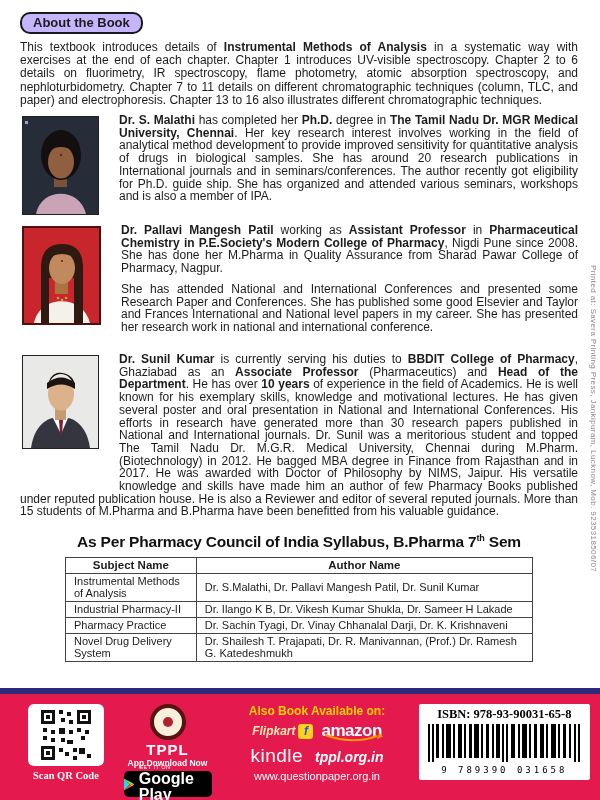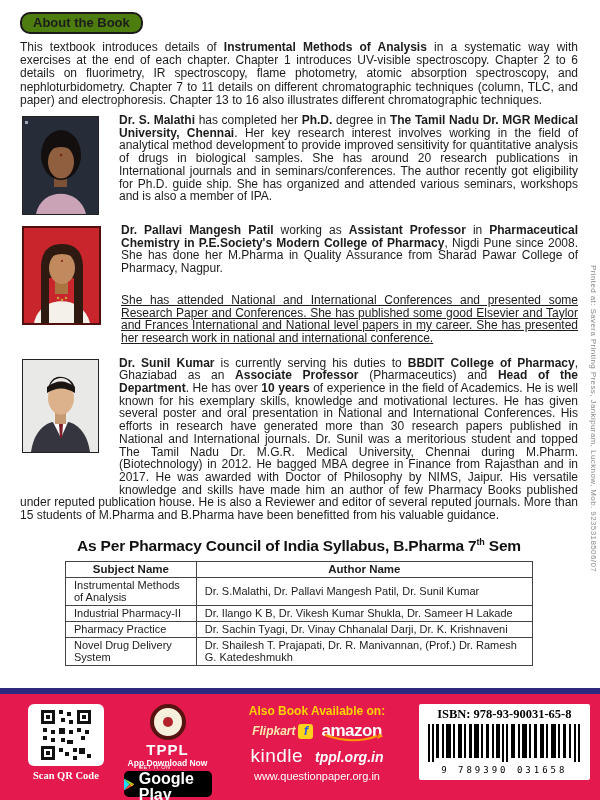--- a/index.html
+++ b/index.html
@@ -12,32 +12,32 @@
     overflow:hidden;
   }
   .content{padding:12px 22px 0 20px;}
   .badge{
     display:inline-block;
     border:2px solid #1a1a1a;
     border-radius:10px;
     padding:1px 11px 2px 11px;
     font-weight:bold;
     font-size:13px;
-    background:#4d7c0f;
+    background:#c4b5fd;
   }
   .body-text{
     font-size:12px;
     line-height:13.2px;
     text-align:justify;
   }
   .book-para{margin:7px 0 0 0;}
   .about-author-badge{margin-top:10px;}
   .author-block{margin-top:7px;font-size:12px;line-height:12.7px;text-align:justify;}
   .author-block p{margin:0;}
-  .author-block p + p{margin-top:19px;text-decoration:underline;}
+  .author-block p + p{margin-top:8px;}
   .photo{
     float:left;
     margin:2px 20px 0 2px;
     background:#fff;
     line-height:0;
   }
   .photo svg{display:block;}
   .photo-1{border:1px solid #222;}
   .photo-2{border:2px solid #4f100e;margin-bottom:16px;}
   .photo-3{border:1px solid #222;margin-bottom:38px;}

